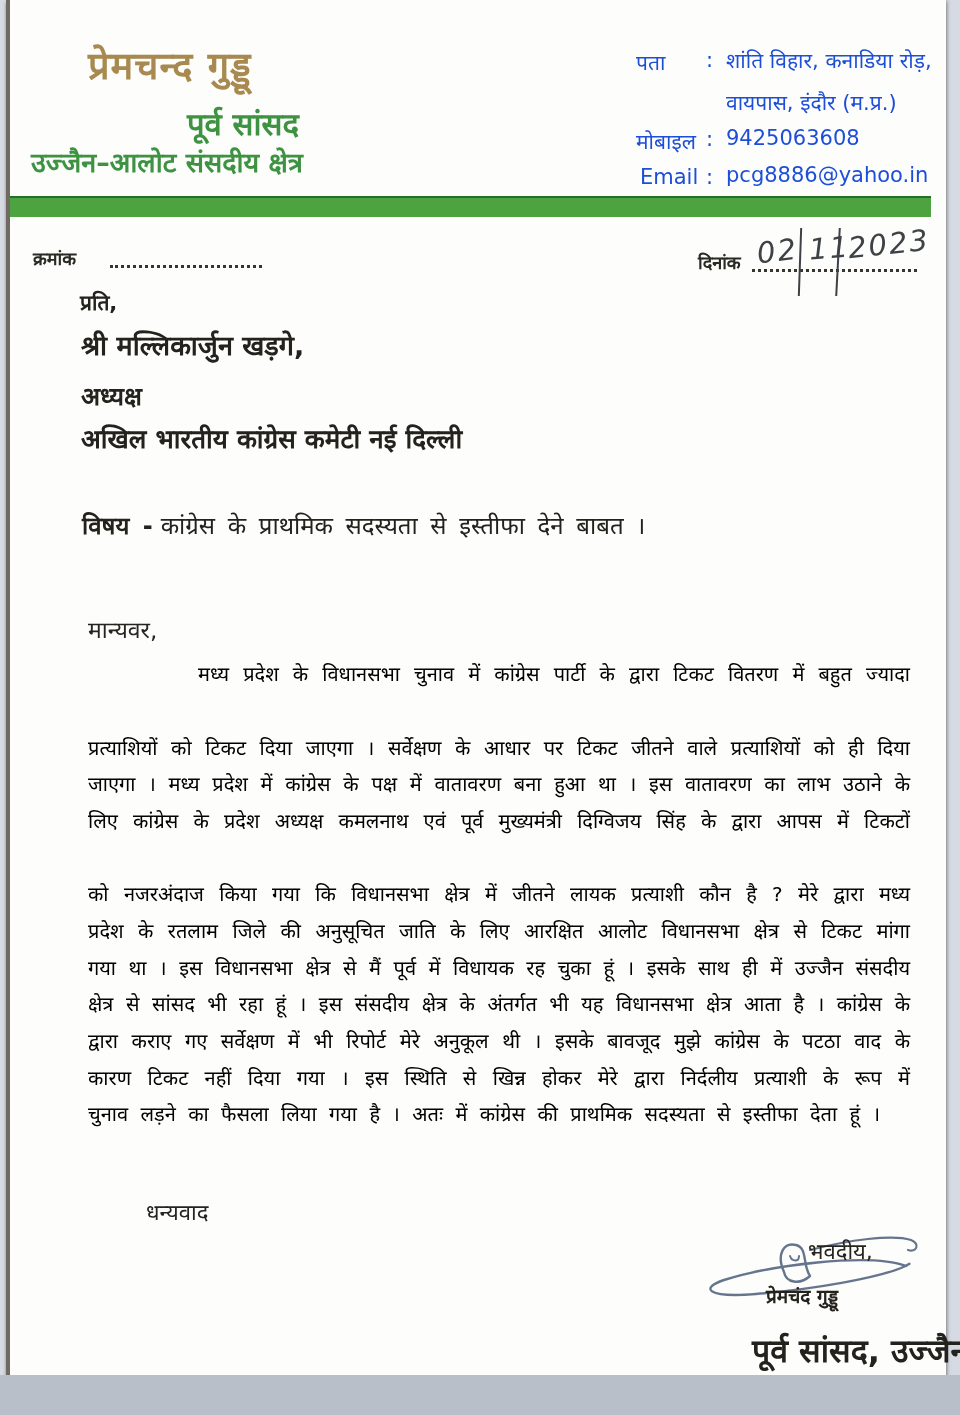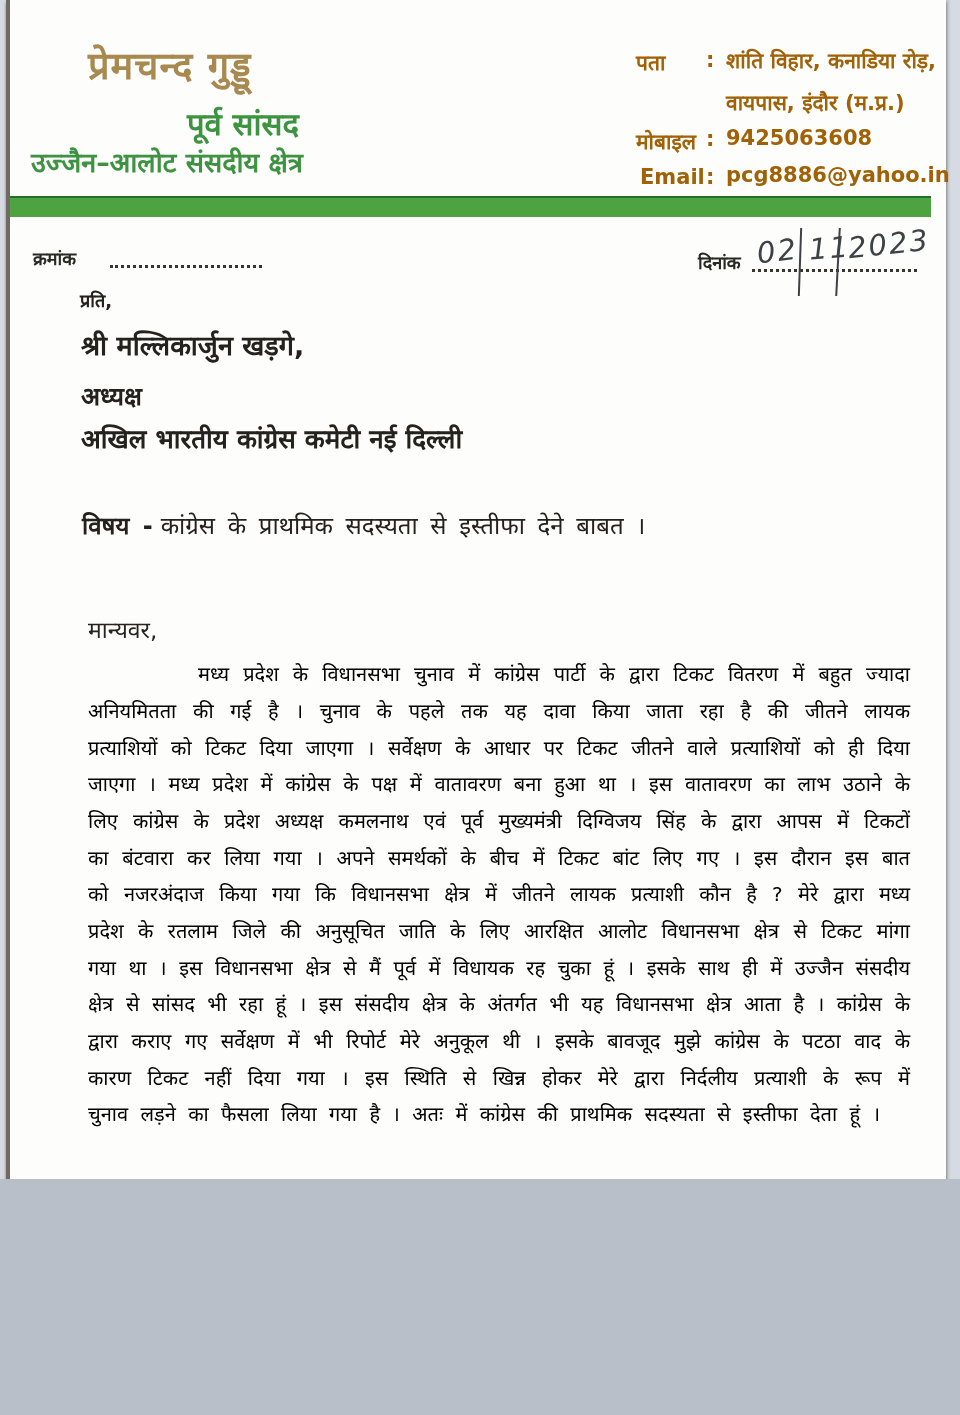--- a/index.html
+++ b/index.html
@@ -1,35 +1,35 @@
 <!DOCTYPE html>
 <html lang="hi"><head>
 <meta charset="utf-8">
 <style>
   * { margin:0; padding:0; box-sizing:border-box; }
   body { background:#b9bfc9; font-family:"DejaVu Sans", sans-serif; }
   .canvas {
-    position:relative; width:960px; height:1179px; margin:0 auto;
+    position:relative; width:960px; height:1375px; margin:0 auto;
     background:#d6dae2; overflow:hidden;
   }
   .page {
     position:absolute; left:6px; top:0; width:940px; height:1397px;
     background:#fdfdfb;
     border-left:4px solid #6e6a62;
     border-bottom:3px solid #4a4a44;
     box-shadow:0 3px 3px rgba(70,70,70,.55), 2px 0 3px rgba(120,120,120,.4);
   }
   .abs { position:absolute; white-space:nowrap; }
 
   
   .lh-name   { left:78px; top:38px;  font-size:38px; font-weight:bold; color:#a8894f; letter-spacing:1px; }
   .lh-title  { left:108px; top:102px; width:250px; text-align:center; font-size:31px; font-weight:bold; color:#3e9342; }
   .lh-const  { left:21px; top:143px; font-size:27px; font-weight:bold; color:#3e9342; }
 
-  .contact { color:#a16207; font-weight:bold; font-size:21px; }
+  .contact { color:#1d4ed8; font-weight:normal; font-size:21px; }
   .c-lab1 { left:626px; top:48px; }
   .c-col1 { left:696px; top:48px; }
   .c-val1 { left:716px; top:46px; }
   .c-val2 { left:716px; top:88px; }
   .c-lab2 { left:626px; top:127px; }
   .c-col2 { left:696px; top:127px; }
   .c-val3 { left:716px; top:126px; }
   .c-lab3 { left:630px; top:165px; }
   .c-col3 { left:696px; top:165px; }
   .c-val4 { left:716px; top:163px; }
@@ -48,21 +48,21 @@
                   border-bottom:3px dotted #35342e; }
   .hw { color:#3e4246; font-style:italic; font-size:29px; letter-spacing:2px; }
   .hw-day  { left:747px; top:234px; transform:rotate(-7deg); }
   .hw-mon  { left:799px; top:231px; transform:rotate(-4deg); }
   .hw-year { left:838px; top:227px; transform:rotate(-6deg); }
   .hw-bar  { position:absolute; width:2px; height:68px; background:#3e4246; top:228px; }
   .hw-bar1 { left:789px; transform:rotate(2deg); }
   .hw-bar2 { left:827px; transform:rotate(3deg); }
 
   
-  .to-word { left:70px; top:288px; font-size:18px; font-weight:bold; color:#24221d; }
+  .to-word { left:70px; top:288px; font-size:21px; font-weight:bold; color:#24221d; }
   .to-name { left:71px; top:326px; font-size:27px; font-weight:bold; color:#24221d; }
   .to-desg { left:71px; top:378px; font-size:25px; font-weight:bold; color:#24221d; }
   .to-org  { left:71px; top:420px; font-size:26px; font-weight:bold; color:#24221d; }
 
   
   .subject { left:72px; top:508px; font-size:24px; color:#24221d; word-spacing:5px; }
   .subject b { font-weight:bold; margin-right:8px;text-align:right; }
 
   
   .greeting { left:78px; top:613px; font-size:23px; color:#26241f; }
@@ -119,25 +119,23 @@
     <div class="abs to-desg">अध्यक्ष</div>
     <div class="abs to-org">अखिल भारतीय कांग्रेस कमेटी नई दिल्ली</div>
 
     <div class="abs subject">
       <b>विषय -</b><span>कांग्रेस के प्राथमिक सदस्यता से इस्तीफा देने बाबत ।</span>
     </div>
 
     <div class="abs greeting">मान्यवर,</div>
 
     <div class="bl first" style="top:660px">मध्य प्रदेश के विधानसभा चुनाव में कांग्रेस पार्टी के द्वारा टिकट वितरण में बहुत ज्यादा</div>
-    <div class="bl" style="top:697px">अनियमितता की गई है । चुनाव के पहले तक यह दावा किया जाता रहा है की जीतने लायक</div>
     <div class="bl" style="top:734px">प्रत्याशियों को टिकट दिया जाएगा । सर्वेक्षण के आधार पर टिकट जीतने वाले प्रत्याशियों को ही दिया</div>
     <div class="bl" style="top:770px">जाएगा । मध्य प्रदेश में कांग्रेस के पक्ष में वातावरण बना हुआ था । इस वातावरण का लाभ उठाने के</div>
     <div class="bl" style="top:807px">लिए कांग्रेस के प्रदेश अध्यक्ष कमलनाथ एवं पूर्व मुख्यमंत्री दिग्विजय सिंह के द्वारा आपस में टिकटों</div>
-    <div class="bl" style="top:844px">का बंटवारा कर लिया गया । अपने समर्थकों के बीच में टिकट बांट लिए गए । इस दौरान इस बात</div>
     <div class="bl" style="top:880px">को नजरअंदाज किया गया कि विधानसभा क्षेत्र में जीतने लायक प्रत्याशी कौन है ? मेरे द्वारा मध्य</div>
     <div class="bl" style="top:917px">प्रदेश के रतलाम जिले की अनुसूचित जाति के लिए आरक्षित आलोट विधानसभा क्षेत्र से टिकट मांगा</div>
     <div class="bl" style="top:954px">गया था । इस विधानसभा क्षेत्र से मैं पूर्व में विधायक रह चुका हूं । इसके साथ ही में उज्जैन संसदीय</div>
     <div class="bl" style="top:990px">क्षेत्र से सांसद भी रहा हूं । इस संसदीय क्षेत्र के अंतर्गत भी यह विधानसभा क्षेत्र आता है । कांग्रेस के</div>
     <div class="bl" style="top:1027px">द्वारा कराए गए सर्वेक्षण में भी रिपोर्ट मेरे अनुकूल थी । इसके बावजूद मुझे कांग्रेस के पटठा वाद के</div>
     <div class="bl" style="top:1064px">कारण टिकट नहीं दिया गया । इस स्थिति से खिन्न होकर मेरे द्वारा निर्दलीय प्रत्याशी के रूप में</div>
     <div class="bl last" style="top:1100px">चुनाव लड़ने का फैसला लिया गया है । अतः में कांग्रेस की प्राथमिक सदस्यता से इस्तीफा देता हूं ।</div>
 
     <div class="abs thanks">धन्यवाद</div>
 

